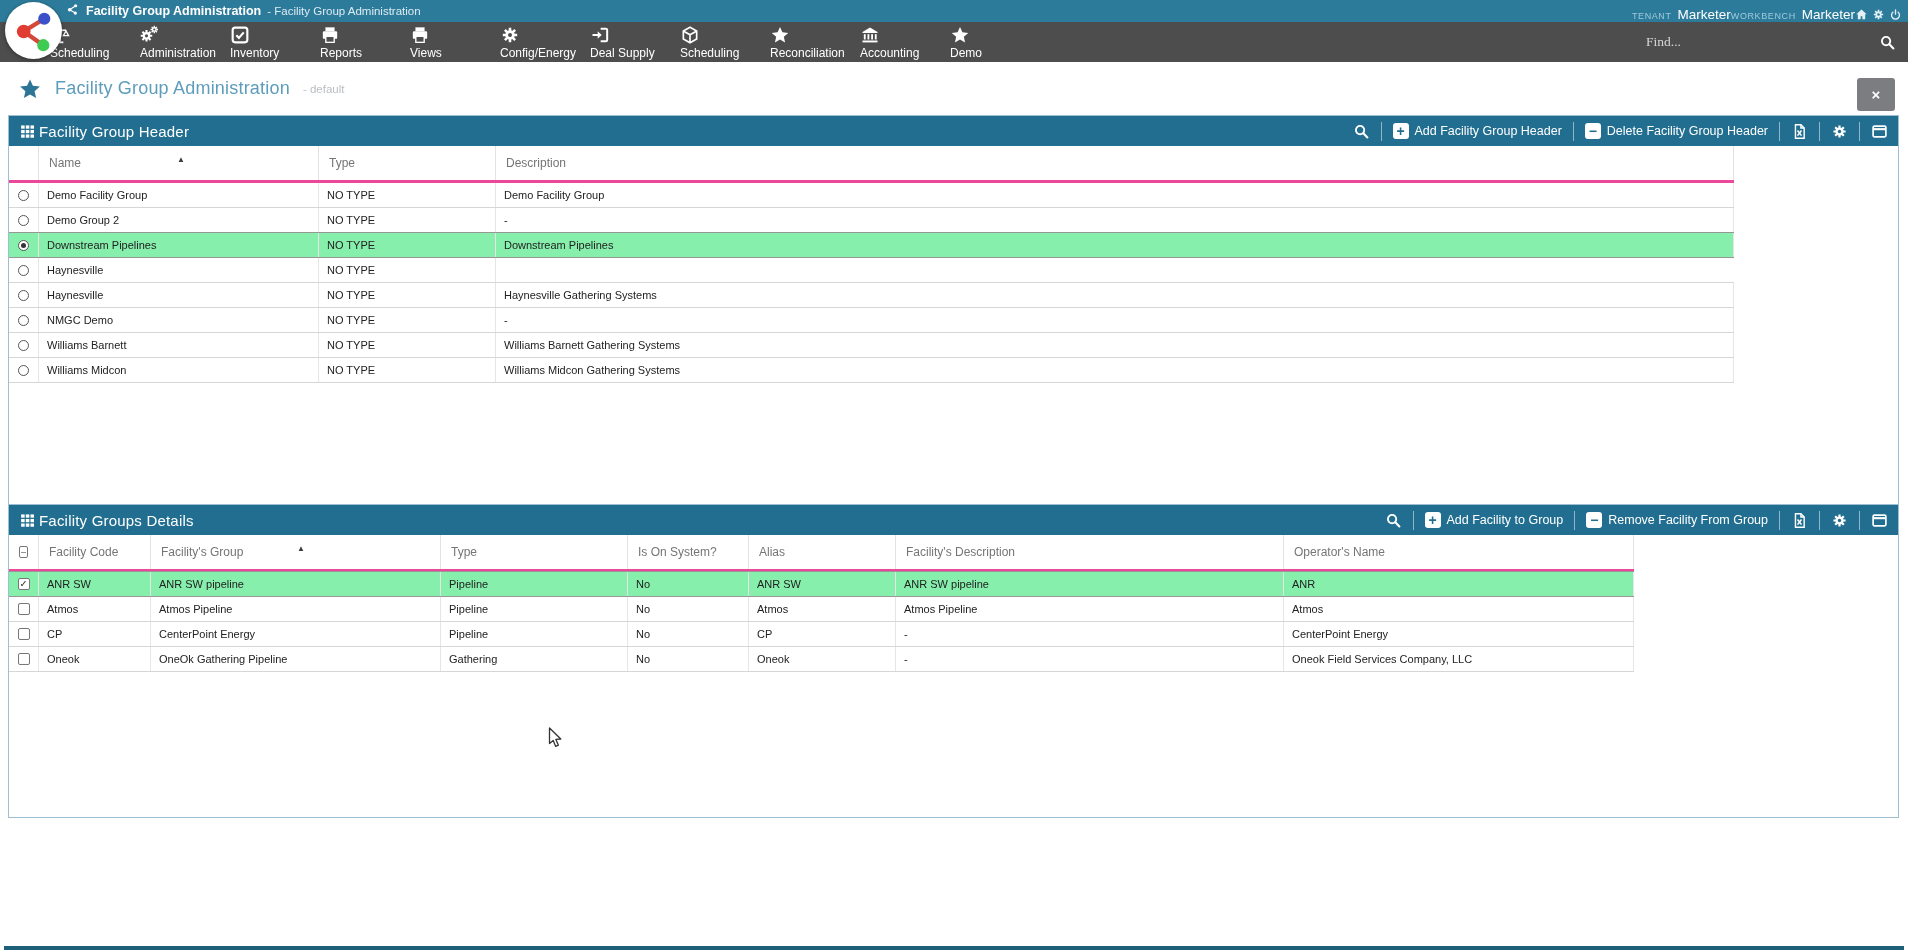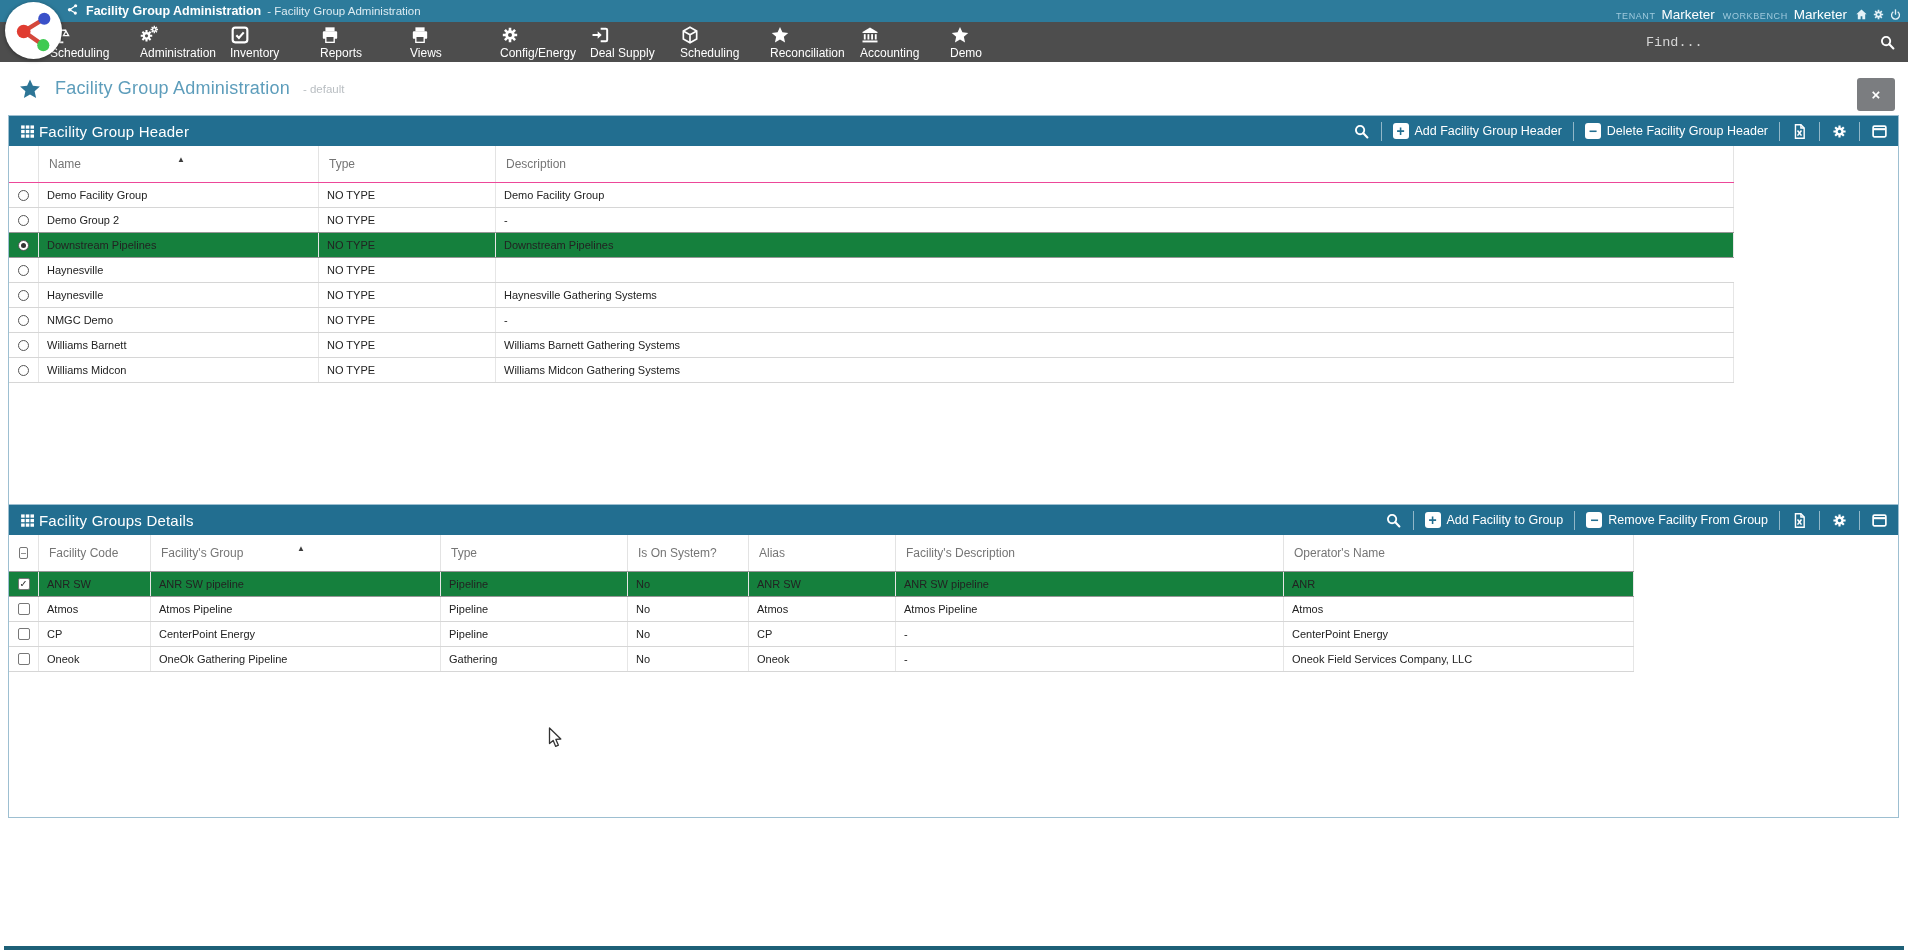--- a/index.html
+++ b/index.html
@@ -5,39 +5,39 @@
   *{box-sizing:border-box;margin:0;padding:0}
   html,body{width:1908px;height:950px}
   body{position:relative;background:#fff;font-family:"Liberation Sans",sans-serif;overflow:hidden}
 
   
   .topbar{position:absolute;top:0;left:0;right:0;height:22px;background:#2d7b9b;color:#fff;z-index:5}
   .app-ident{position:absolute;left:66px;top:0;height:22px;display:flex;align-items:center;gap:6px}
   .app-ident svg{width:14px;height:14px}
   .app-title{font-weight:bold;font-size:12.5px}
   .app-sub{font-size:11.5px;color:#dcebf2}
-  .top-right{position:absolute;right:6px;top:0;height:28px;display:flex;align-items:center;gap:8px;color:#fff}
+  .top-right{position:absolute;right:6px;top:0;height:28px;display:flex;align-items:center;gap:0;color:#fff}
   .kv{display:flex;align-items:baseline;gap:6px}
   .kv .k{font-size:9px;color:#9fcadd;letter-spacing:.6px}
   .kv .v{font-size:13.5px}
   .top-icons{display:flex;align-items:center;gap:4px}
   .top-icons span{width:13px;height:13px;display:inline-flex;color:#e3f1f7}
   .top-icons svg{width:13px;height:13px}
   .topbar .hole{fill:#2d7b9b}
 
   
   .navbar{position:absolute;top:22px;left:0;right:0;height:40px;background:#4d4d4d;z-index:4}
   .nav-items{display:flex;margin-left:50px;height:40px}
   .nav-item{width:90px;display:flex;flex-direction:column;align-items:flex-start;justify-content:center;color:#fff;cursor:pointer}
   .nav-item .ni-icon{height:20px;display:flex;align-items:center}
   .nav-item svg{width:20px;height:20px}
   .ni-label{font-size:12px;margin-top:1px;white-space:nowrap}
   .navbar .hole{fill:#4d4d4d}
   .find-wrap{position:absolute;right:12px;top:0;height:40px;width:250px;display:flex;align-items:center;gap:10px;color:#fff}
-  .find-input{flex:1;background:transparent;border:none;outline:none;color:#e5e5e5;font-size:13.5px;font-family:Liberation Mono, monospace}
+  .find-input{flex:1;background:transparent;border:none;outline:none;color:#e5e5e5;font-size:13.5px;font-family:Liberation Serif, serif}
   .find-input::placeholder{color:#d6d6d6}
   .find-ico{display:inline-flex}
   .find-ico svg{width:17px;height:17px}
 
   
   .logo{position:absolute;top:2px;left:5px;width:57px;height:57px;border-radius:50%;background:#fff;z-index:20;
         box-shadow:0 1px 4px rgba(0,0,0,.4);display:flex;align-items:center;justify-content:center}
   .logo svg{width:47px;height:47px}
 
   
@@ -62,29 +62,29 @@
   .ptool-ico{display:inline-flex;cursor:pointer}
   .ptool-ico svg{width:17px;height:17px}
   .vdiv{width:1px;height:19px;background:rgba(255,255,255,.5)}
   .tool-btn{display:flex;align-items:center;gap:6px;font-size:12.5px;cursor:pointer;white-space:nowrap}
   .sq{width:16px;height:16px;background:#fff;border-radius:3px;color:#226e90;font-size:14px;font-weight:bold;
       display:flex;align-items:center;justify-content:center;line-height:1}
 
   
   .g1{grid-template-columns:30px 280px 177px 1fr;width:1725px}
   .g2{grid-template-columns:30px 112px 290px 187px 121px 147px 388px 350px;width:1625px}
-  .thead{display:grid;height:37px;border-bottom:1px solid #ec4899;color:#757575;font-size:12px;background:#fff}
+  .thead{display:grid;height:37px;border-bottom:3px solid #ec4899;color:#757575;font-size:12px;background:#fff}
   .thead .hc{display:flex;align-items:center;padding:0 10px;border-right:1px solid #e3e3e3;position:relative;white-space:nowrap;overflow:hidden}
   .sort{position:absolute;font-size:8px;color:#3c3c3c;top:9px}
   .g1 .sort{left:138px}
   .g2 .sort{left:146px}
   .trow{display:grid;height:25px;border-bottom:1px solid #d6d6d6;font-size:11px;color:#222;cursor:pointer;background:#fff}
   .trow .cell{display:flex;align-items:center;padding:0 8px;border-right:1px solid #e6e6e6;overflow:hidden;white-space:nowrap}
   .c-sel{justify-content:center;padding:0}
-  .trow.sel{background:#15803d;border-bottom-color:#979797;box-shadow:0 -1px 0 #979797}
+  .trow.sel{background:#86efac;border-bottom-color:#979797;box-shadow:0 -1px 0 #979797}
   .radio{width:11px;height:11px;border:1px solid #555;border-radius:50%;position:relative;background:#fff}
   .radio.on::after{content:"";position:absolute;left:2px;top:2px;width:5px;height:5px;border-radius:50%;background:#333}
   .cb{width:12px;height:12px;border:1px solid #777;border-radius:2px;background:#fff;display:flex;align-items:center;justify-content:center;
       font-size:9.5px;line-height:1;color:#333}
   .cb.ind{color:#555;font-size:9px}
 
   .bottombar{position:absolute;left:4px;right:4px;bottom:0;height:4px;background:#1d6077}
   .cursor{position:absolute;left:548px;top:727px;z-index:50;pointer-events:none}
 </style>
 </head>

